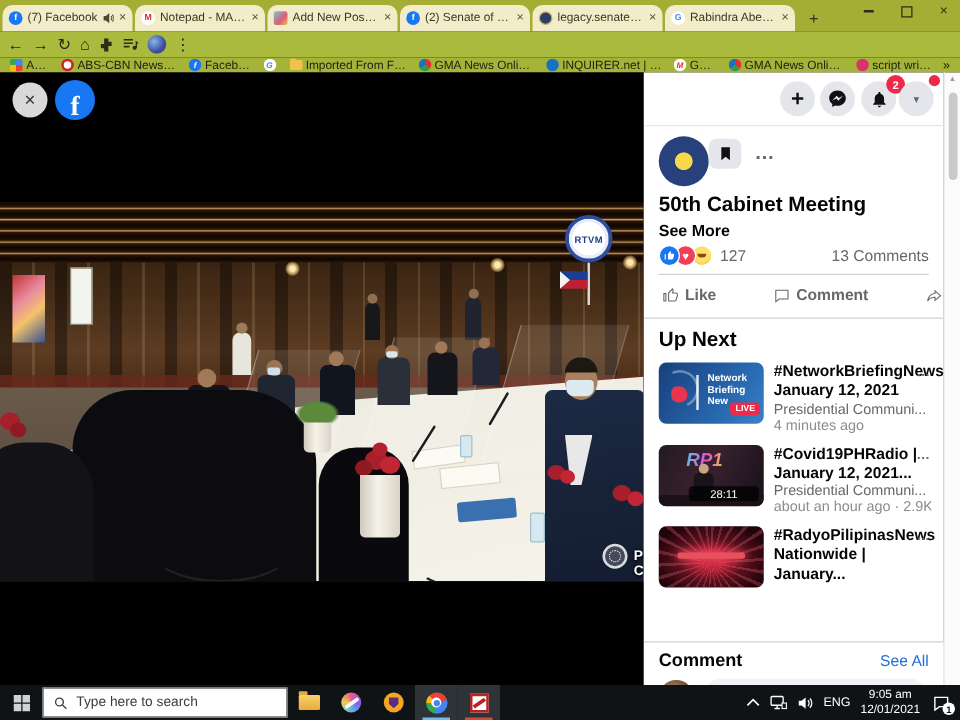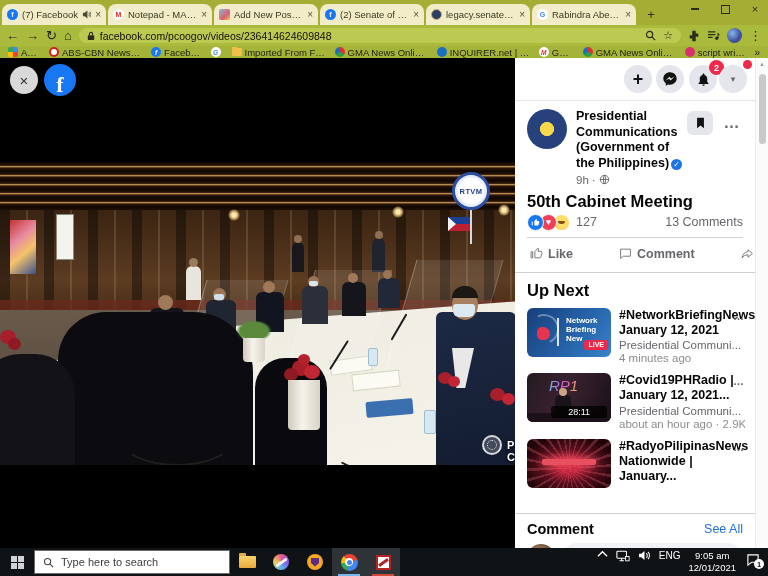--- a/index.html
+++ b/index.html
@@ -126,21 +126,21 @@
   .upnext-h{font-size:16.5px;font-weight:700;margin:8px 12px 8px;}
   .vitem{display:flex;margin:0 10px 9px 12px;position:relative;}
   .thumb{width:84px;height:49px;border-radius:6px;flex:0 0 auto;position:relative;overflow:hidden;}
   .th1{background:linear-gradient(125deg,#173f7c,#2a6cb3 70%,#3b82c9);}
   .th1 .nb-dot{position:absolute;left:10px;top:19px;width:13px;height:13px;border-radius:42% 58% 55% 45%;background:#e8344f;}
   .th1 .nb-bar{position:absolute;left:30px;top:10px;width:1.5px;height:28px;background:rgba(255,255,255,.85);}
   .th1 .nb-arc{position:absolute;left:2px;top:6px;width:26px;height:26px;border:2px solid rgba(255,255,255,.35);border-radius:50%;border-left-color:transparent;border-bottom-color:transparent;transform:rotate(20deg);}
   .nb-txt{position:absolute;left:39px;top:8px;width:44px;color:#fff;font-size:8px;font-weight:800;line-height:1.15;}
   .live{position:absolute;right:3px;bottom:7px;background:#f02849;color:#fff;font-size:7px;font-weight:800;padding:1.5px 4px;border-radius:3px;}
   .th2{background:linear-gradient(115deg,#241a20,#3a2230 45%,#171019);}
-  .rp1{position:absolute;left:22px;top:4px;font-size:15px;font-weight:400;font-style:italic;background:linear-gradient(100deg,#58c7e8,#e04fd0 55%,#f5c04a);-webkit-background-clip:text;background-clip:text;color:transparent;}
+  .rp1{position:absolute;left:22px;top:4px;font-size:15px;font-weight:700;font-style:italic;background:linear-gradient(100deg,#58c7e8,#e04fd0 55%,#f5c04a);-webkit-background-clip:text;background-clip:text;color:transparent;}
   .rp-person{position:absolute;left:28px;top:22px;width:16px;height:20px;background:#18141a;border-radius:5px 5px 0 0;}
   .rp-person::before{content:"";position:absolute;left:4px;top:-7px;width:8px;height:8px;border-radius:50%;background:#caa685;}
   .rp-desk{position:absolute;left:0;bottom:0;width:100%;height:9px;background:#1d1119;}
   .th3{background:radial-gradient(ellipse at 50% 55%,#c0233a 0 18%,#5a0f1d 45%,#200409 80%);}
   .th3 .rays{position:absolute;inset:0;background:repeating-conic-gradient(from 0deg at 50% 60%,rgba(255,120,140,.25) 0 4deg,rgba(0,0,0,0) 4deg 14deg);}
   .th3 .band{position:absolute;left:18%;top:42%;width:64%;height:12%;background:#e8505f;box-shadow:0 0 8px #ff5a6a;border-radius:2px;}
   .dur{position:absolute;right:4px;bottom:4px;background:rgba(0,0,0,.75);color:#fff;font-size:9px;padding:1px 17px;border-radius:3px;}
   .vinfo{margin-left:8px;flex:1;min-width:0;}
   .vtitle{font-size:12.5px;font-weight:600;line-height:1.22;}
   .vchan{font-size:11.5px;color:#65676b;white-space:nowrap;overflow:hidden;display:flex;align-items:center;gap:3px;margin-top:1px;}
@@ -175,21 +175,21 @@
   .folder-ic::before{content:"";position:absolute;left:0;top:-3px;width:7px;height:3px;background:#e8a93c;border-radius:1px 1px 0 0;}
   .paint-ic{width:16px;height:16px;border-radius:50%;background:conic-gradient(#e85a8a,#8a5ae8,#5ab4e8,#e8d05a,#e85a8a);position:relative;}
   .paint-ic::after{content:"";position:absolute;left:2px;top:7px;width:13px;height:3px;background:#f5f5f5;border-radius:2px;transform:rotate(-35deg);}
   .shield-ic{width:16px;height:16px;border-radius:50%;background:radial-gradient(circle,#f5a623 60%,#e0841a);display:flex;align-items:center;justify-content:center;}
   .shield-ic i{width:8px;height:9px;background:#5a2d82;clip-path:polygon(0 0,100% 0,100% 60%,50% 100%,0 60%);}
   .chrome-ic{width:17px;height:17px;border-radius:50%;background:conic-gradient(from -45deg,#ea4335 0 33%,#4285f4 0 66%,#34a853 0 87%,#fbbc05 0);position:relative;}
   .chrome-ic::before{content:"";position:absolute;left:4.5px;top:4.5px;width:8px;height:8px;border-radius:50%;background:#fff;}
   .chrome-ic::after{content:"";position:absolute;left:6px;top:6px;width:5px;height:5px;border-radius:50%;background:#4285f4;}
   .redapp-ic{width:15px;height:15px;background:#fff;border:2px solid #b32424;box-sizing:border-box;position:relative;}
   .redapp-ic::after{content:"";position:absolute;left:0;top:4px;width:11px;height:3px;background:#b32424;transform:rotate(-35deg);}
-  .tray{margin-left:auto;display:flex;align-items:flex-start;gap:8px;padding-right:6px;color:#fff;}
+  .tray{margin-left:auto;display:flex;align-items:center;gap:8px;padding-right:6px;color:#fff;}
   .tray svg{display:block;}
   .tclock{text-align:center;font-size:9.5px;line-height:1.25;}
   .notif{position:relative;width:18px;height:18px;display:flex;align-items:center;justify-content:center;}
   .notif .nbadge{position:absolute;right:-2px;bottom:-1px;width:10px;height:10px;border-radius:50%;background:#fff;color:#111;font-size:7.5px;font-weight:bold;display:flex;align-items:center;justify-content:center;}
 </style>
 </head>
 <body>
 
 <div id="screen">
 
@@ -236,34 +236,20 @@
       <span class="wc wc-res"></span>
       <span class="wc">×</span>
     </div>
   </div>
 
   <div class="toolbar">
     <span class="navic">←</span>
     <span class="navic">→</span>
     <span class="navic">↻</span>
     <span class="navic">⌂</span>
-    <div class="addr">
-      <svg width="8" height="10" viewBox="0 0 10 12">
-          <rect x="1" y="5" width="8" height="6" rx="1" fill="#2c2c1a"></rect>
-          <path d="M3 5V3.5a2 2 0 014 0V5" stroke="#2c2c1a" stroke-width="1.4" fill="none"></path>
-        </svg>
-      <span class="url">facebook.com/pcoogov/videos/236414624609848</span>
-      <span class="addr-right">
-        <svg width="11" height="11" viewBox="0 0 12 12">
-            <circle cx="5" cy="5" r="3.4" stroke="#2c2c1a" stroke-width="1.3" fill="none"></circle>
-            <path d="M7.6 7.6L11 11" stroke="#2c2c1a" stroke-width="1.3"></path>
-          </svg>
-        <span>☆</span>
-      </span>
-    </div>
     <svg width="12" height="12" viewBox="0 0 14 14">
         <path d="M5 1h4v3h3v4h-3v5H5v-3H2V6h3z" fill="#2c2c1a"></path>
       </svg>
     <svg width="13" height="11" viewBox="0 0 14 12">
         <path d="M1 2h8M1 5h8M1 8h5" stroke="#2c2c1a" stroke-width="1.4"></path>
         <circle cx="10.5" cy="9" r="1.8" fill="#2c2c1a"></circle>
         <path d="M12 9V4l1.5 1" stroke="#2c2c1a" stroke-width="1.2" fill="none"></path>
       </svg>
     <span class="tb-avatar"></span>
     <span class="navic">⋮</span>
@@ -423,42 +409,32 @@
       </div>
       <div class="badge bell-badge">2</div>
       <div class="cbt acct">
           <span class="caret">▾</span>
         </div>
       <div class="badge dot-badge"></div>
     </div>
 
     <div class="page-row">
       <div class="pg-avatar"></div>
-      <div class="pg-info">
-        <div class="pg-name"><span>Presidential Communications (Government of the Philippines)</span><span class="vcheck">✓</span></div>
-        <div class="pg-time">
-            <span>9h</span>
-            <span>·</span>
-          <svg width="11" height="11" viewBox="0 0 12 12">
-              <circle cx="6" cy="6" r="4.6" stroke="#65676b" stroke-width="1" fill="none"></circle>
-              <path d="M1.4 6h9.2M6 1.4c1.6 1.4 1.6 7.8 0 9.2M6 1.4c-1.6 1.4-1.6 7.8 0 9.2" stroke="#65676b" stroke-width="1" fill="none"></path>
-            </svg>
-        </div>
-      </div>
       <div class="pg-btns">
         <div class="sq-btn">
           <svg width="11" height="12" viewBox="0 0 12 14">
               <path d="M2 1h8v12L6 9.8 2 13z" fill="#111"></path>
             </svg>
         </div>
         <div class="dots-btn">…</div>
       </div>
     </div>
 
     <div class="post-title">50th Cabinet Meeting</div>
+    <div class="see-more">See More</div>
 
     <div class="rx-row">
       <span class="rx rx-like">
         <svg width="9" height="9" viewBox="0 0 24 24">
             <path d="M2 20h2.5V9H2v11zm20-10c0-1.1-.9-2-2-2h-5.1l.8-4.1v-.3L14.8 2 9 8.2V20h9c.8 0 1.5-.5 1.8-1.2l2.1-6.3c.1-.2.1-.3.1-.5v-2z" fill="#fff"></path>
           </svg>
       </span>
       <span class="rx rx-love">♥</span>
       <span class="rx rx-care">
           <i></i>

